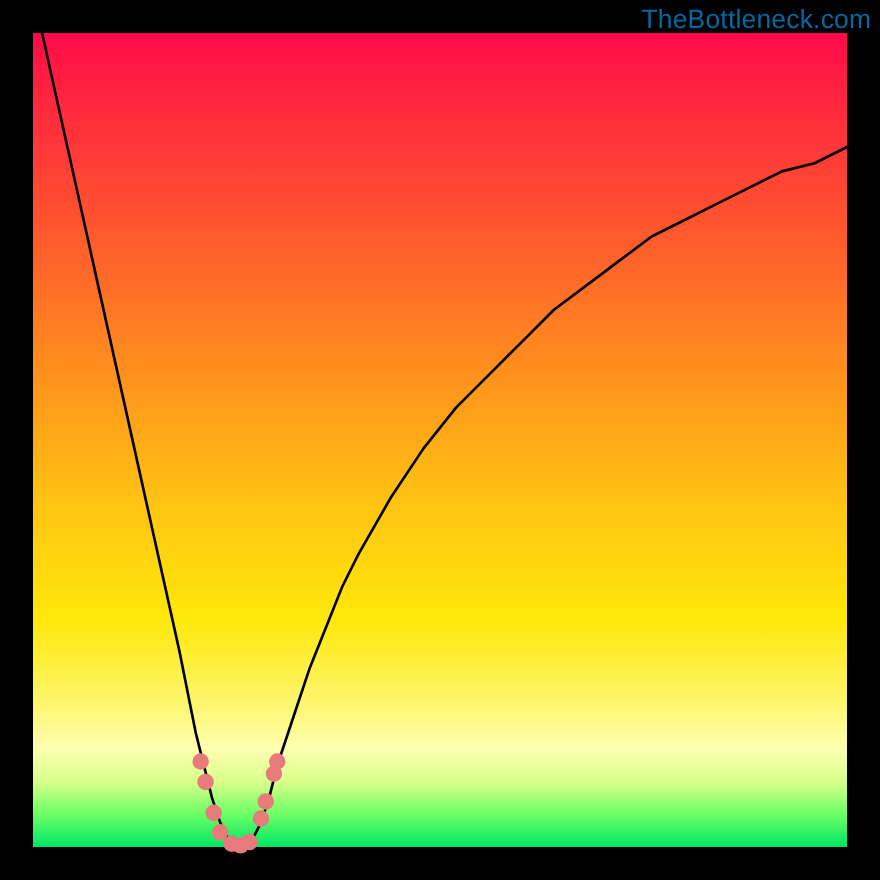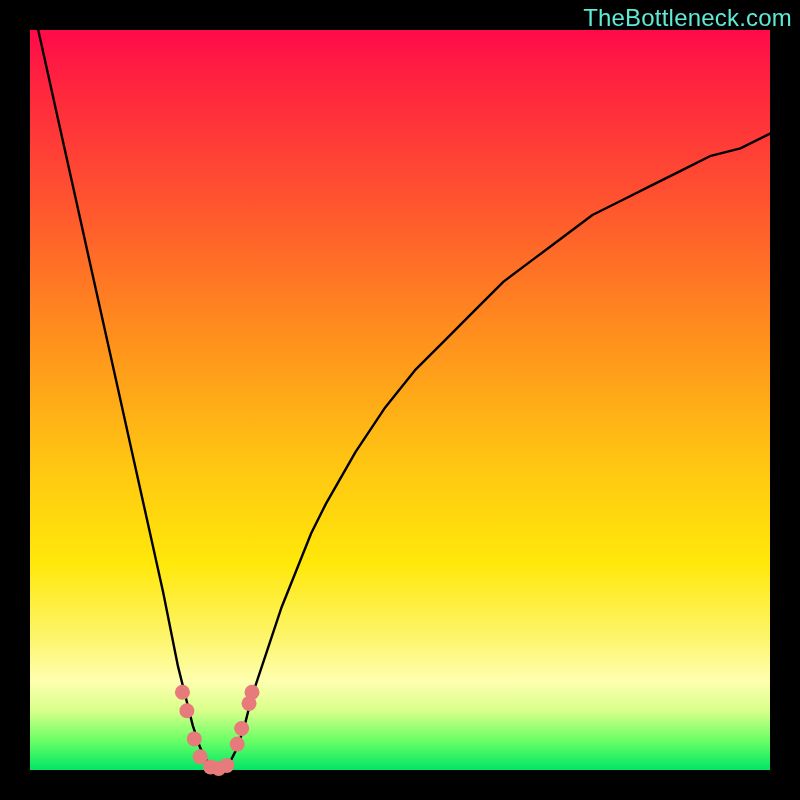--- a/index.html
+++ b/index.html
@@ -53,21 +53,21 @@
     left: 0;
     top: 0;
     width: 740px;
     height: 740px;
     overflow: visible;
   }
   .watermark {
     position: absolute;
     top: 4px;
     right: 8px;
-    color: #5eead4;
+    color: #0369a1;
     font-size: 24px;
     font-weight: 500;
     letter-spacing: 0.2px;
   }
 </style>
 </head>
 <body>
 
 <div class="watermark">TheBottleneck.com</div>
 

